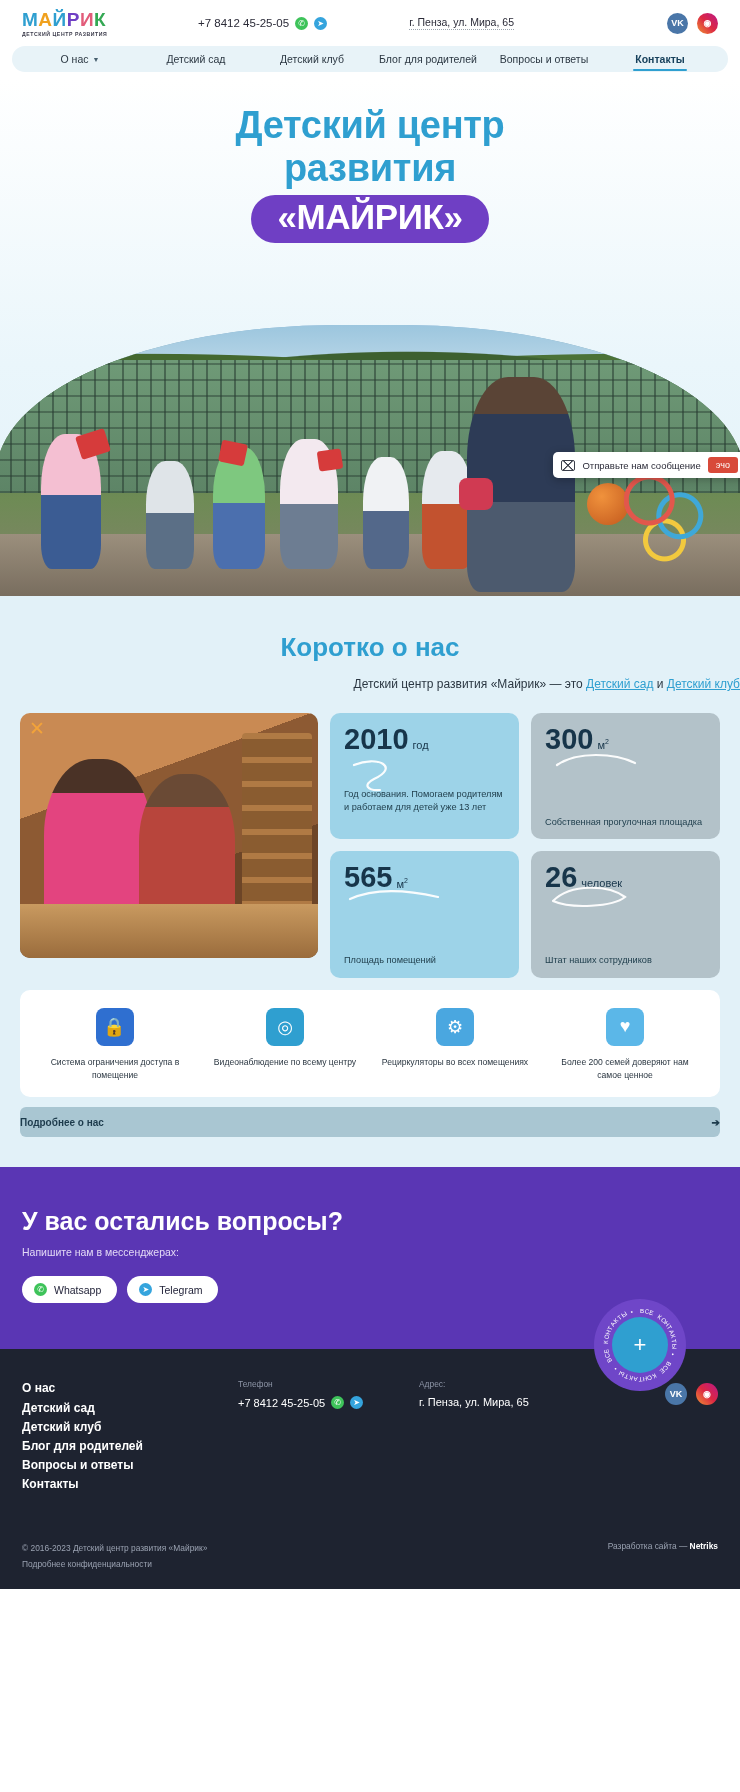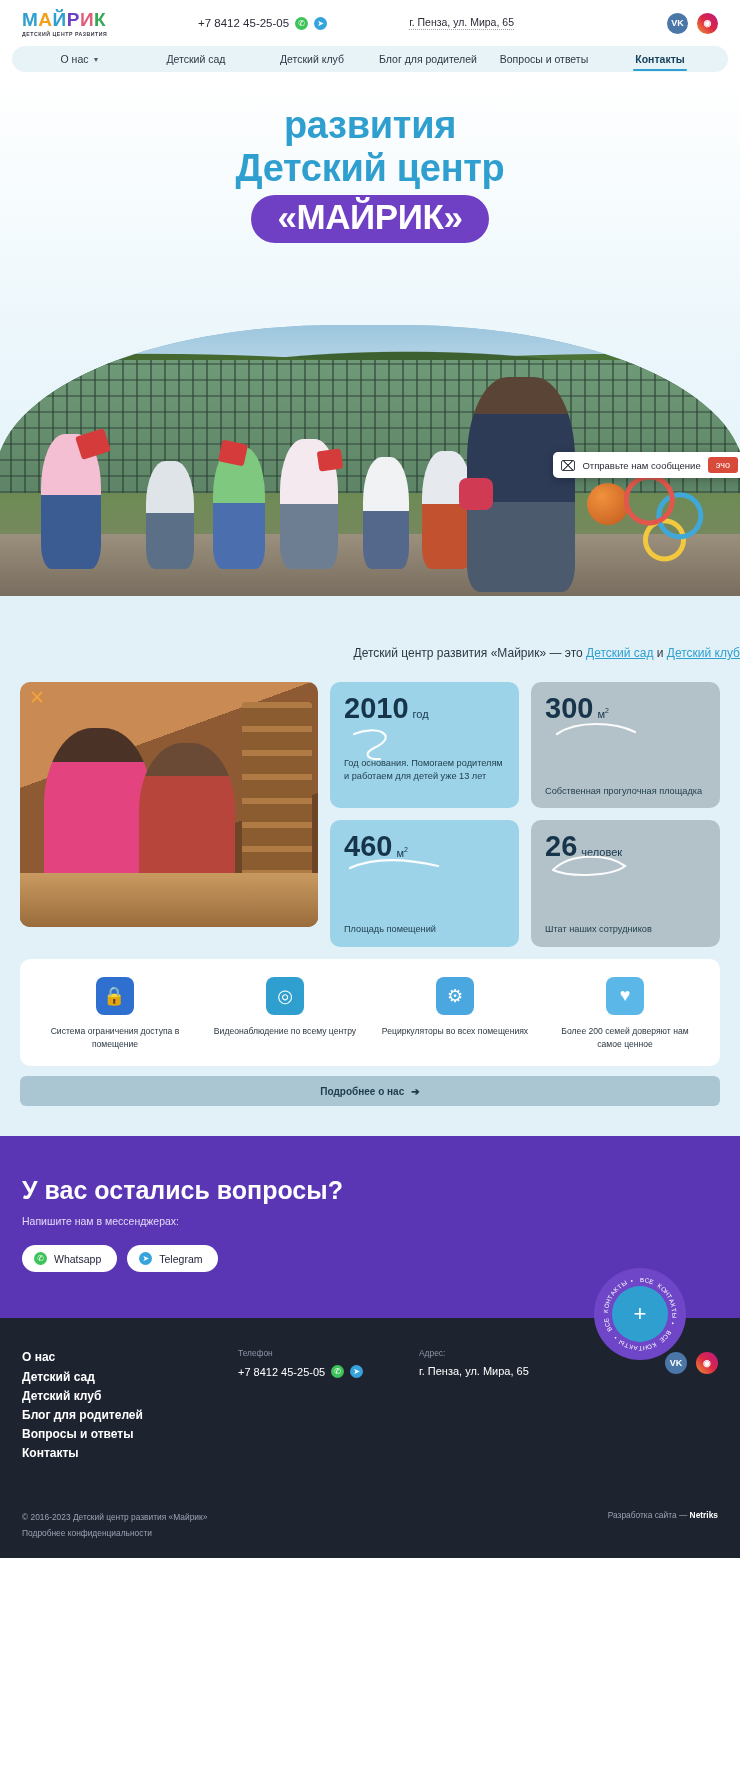--- a/index.html
+++ b/index.html
@@ -308,21 +308,21 @@
   .ic-cam  { background: #2f9fd0; }
   .ic-rec  { background: #4aa7e0; }
   .ic-fam  { background: #5bb7e8; }
   .feat-txt { font-size: 8.6px; color: #2b3742; line-height: 1.5; }
 
   .more-btn {
     margin: 10px 20px 0;
     height: 30px;
     background: #a9c6d2;
     border-radius: 6px;
-    display: flex; align-items: center; justify-content: center;
+    display: flex; align-items: center; justify-content: space-between;
     gap: 7px;
     font-size: 10px; font-weight: bold; color: #1d3b4c;
   }
 
   
   .questions {
     background: #5a36b4;
     padding: 40px 22px 46px;
     position: relative;
   }
@@ -415,22 +415,22 @@
     <div class="nav-item">Детский сад</div>
     <div class="nav-item">Детский клуб</div>
     <div class="nav-item">Блог для родителей</div>
     <div class="nav-item">Вопросы и ответы</div>
     <div class="nav-item active">Контакты</div>
   </div>
 </div>
 
 <div class="hero">
   <div class="hero-title">
+    <div class="hero-line">Детский центр</div>
     <div class="hero-line">развития</div>
-    <div class="hero-line">Детский центр</div>
     <div class="hero-badge">«МАЙРИК»</div>
   </div>
 
   <div class="photo">
     <div class="trees"></div>
     <div class="fence"></div>
     <div class="ground"></div>
     <div class="kid k1"></div>
     <div class="kid k2"></div>
     <div class="kid k3"></div>
@@ -446,20 +446,21 @@
   </div>
 
   <div class="chat-widget">
     <span class="chat-env"></span>
     <span class="chat-text">Отправьте нам сообщение</span>
     <span class="chat-btn">эчо</span>
   </div>
 </div>
 
 <div class="about">
+  <h2>Коротко о нас</h2>
   <div class="about-sub">
     <span>Детский центр развития «Майрик» — это </span><a href="#">Детский сад</a><span> и </span><a href="#">Детский клуб</a>
   </div>
 
   <div class="grid">
     <div class="photo2">
       <div class="shelf"></div>
       <div class="woman"></div>
       <div class="boy"></div>
       <div class="desk"></div>
@@ -485,21 +486,21 @@
           <span class="stat-unit"><span>м</span><sup>2</sup></span>
         </div>
         <svg class="scribble" width="90" height="30" style="left:22px;top:36px">
           <path d="M4 16 C24 2, 62 4, 82 14" stroke="#ffffff" stroke-width="2.2" fill="none" stroke-linecap="round"></path>
         </svg>
         <div class="stat-desc tight">Собственная прогулочная площадка</div>
       </div>
 
       <div class="stat blue">
         <div class="stat-num">
-          <span>460</span>
+          <span>565</span>
           <span class="stat-unit"><span>м</span><sup>2</sup></span>
         </div>
         <svg class="scribble" width="100" height="24" style="left:16px;top:34px">
           <path d="M4 14 C30 2, 66 6, 92 12" stroke="#ffffff" stroke-width="2.2" fill="none" stroke-linecap="round"></path>
         </svg>
         <div class="stat-desc tight">Площадь помещений</div>
       </div>
 
       <div class="stat gray">
         <div class="stat-num">

